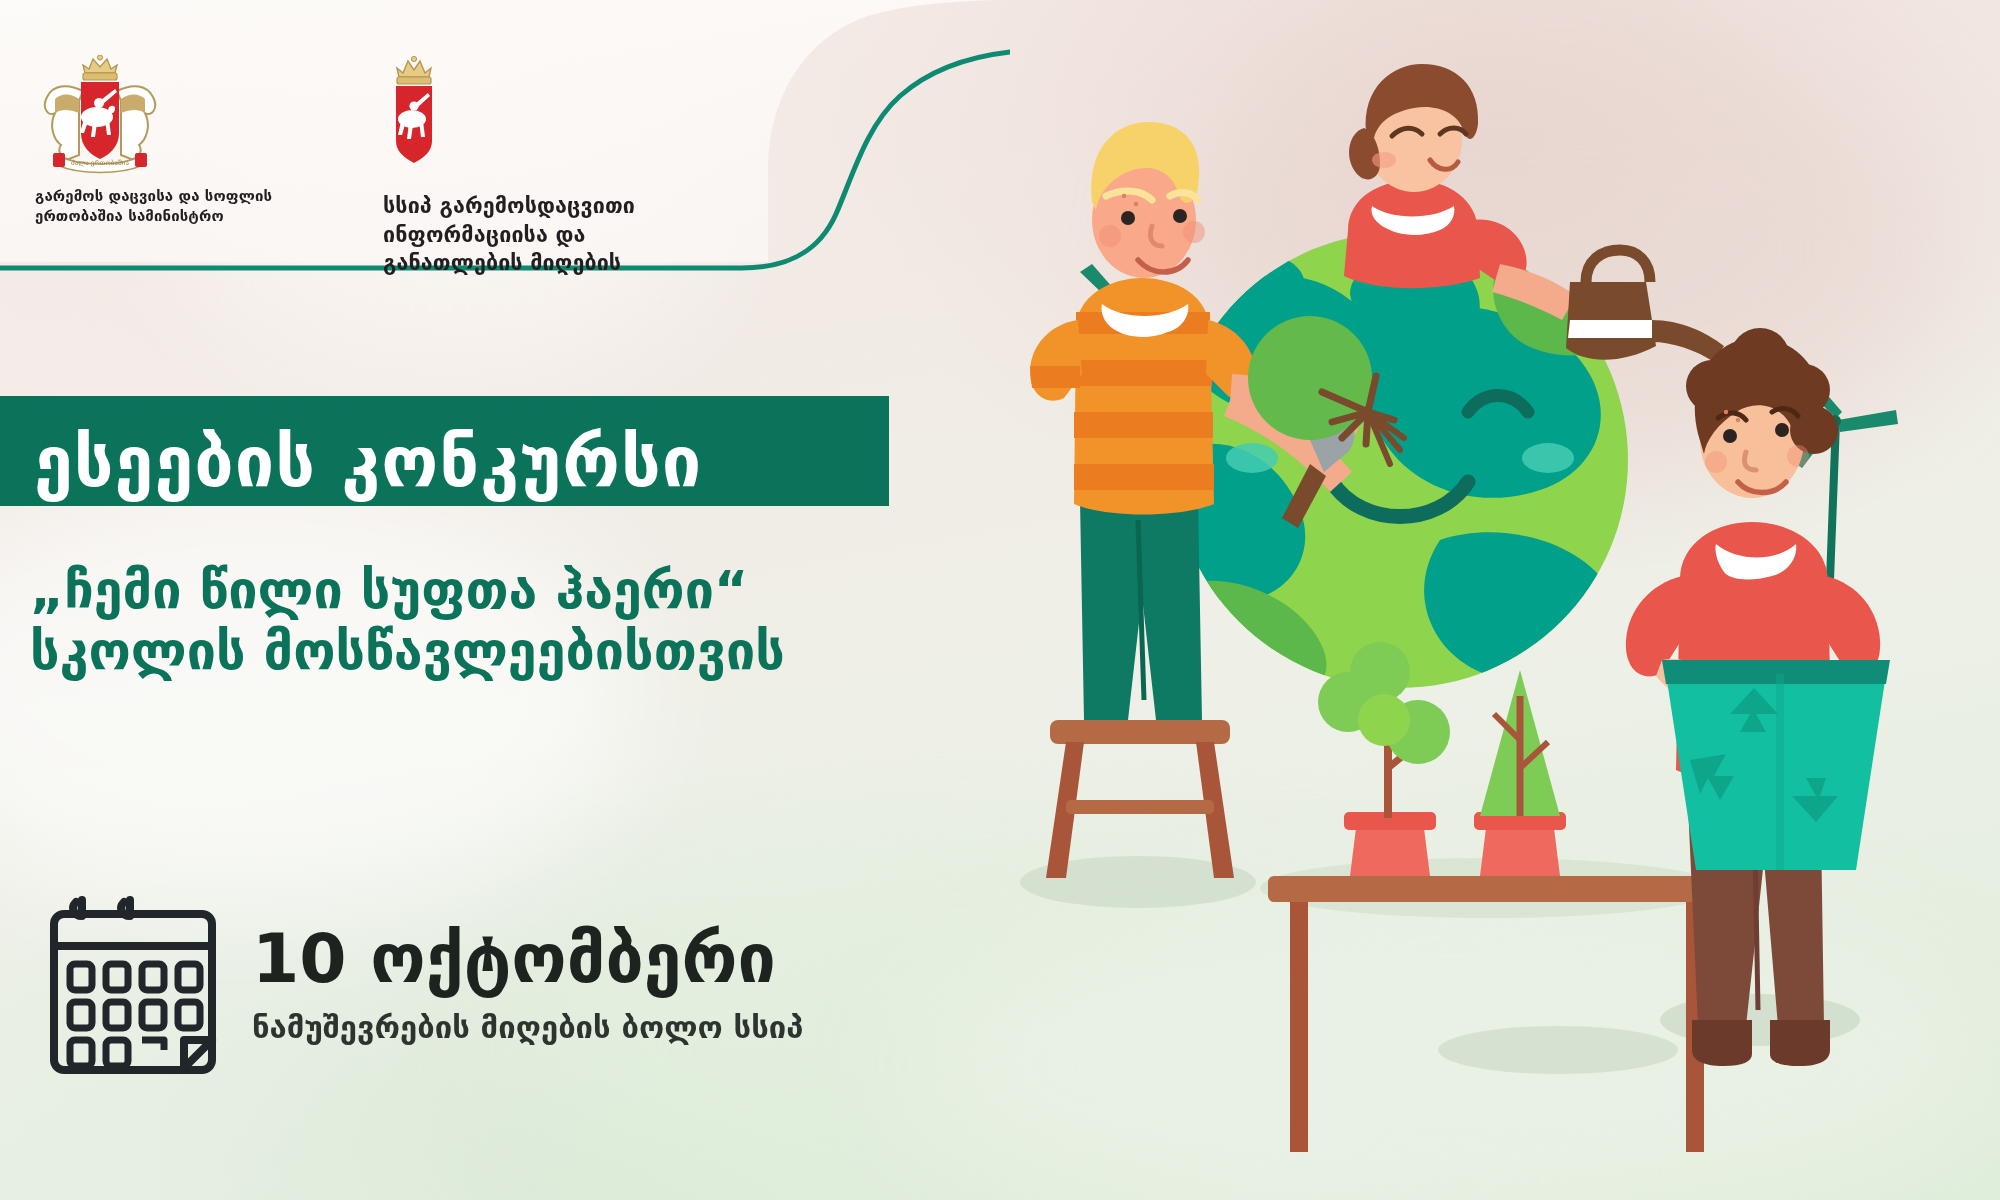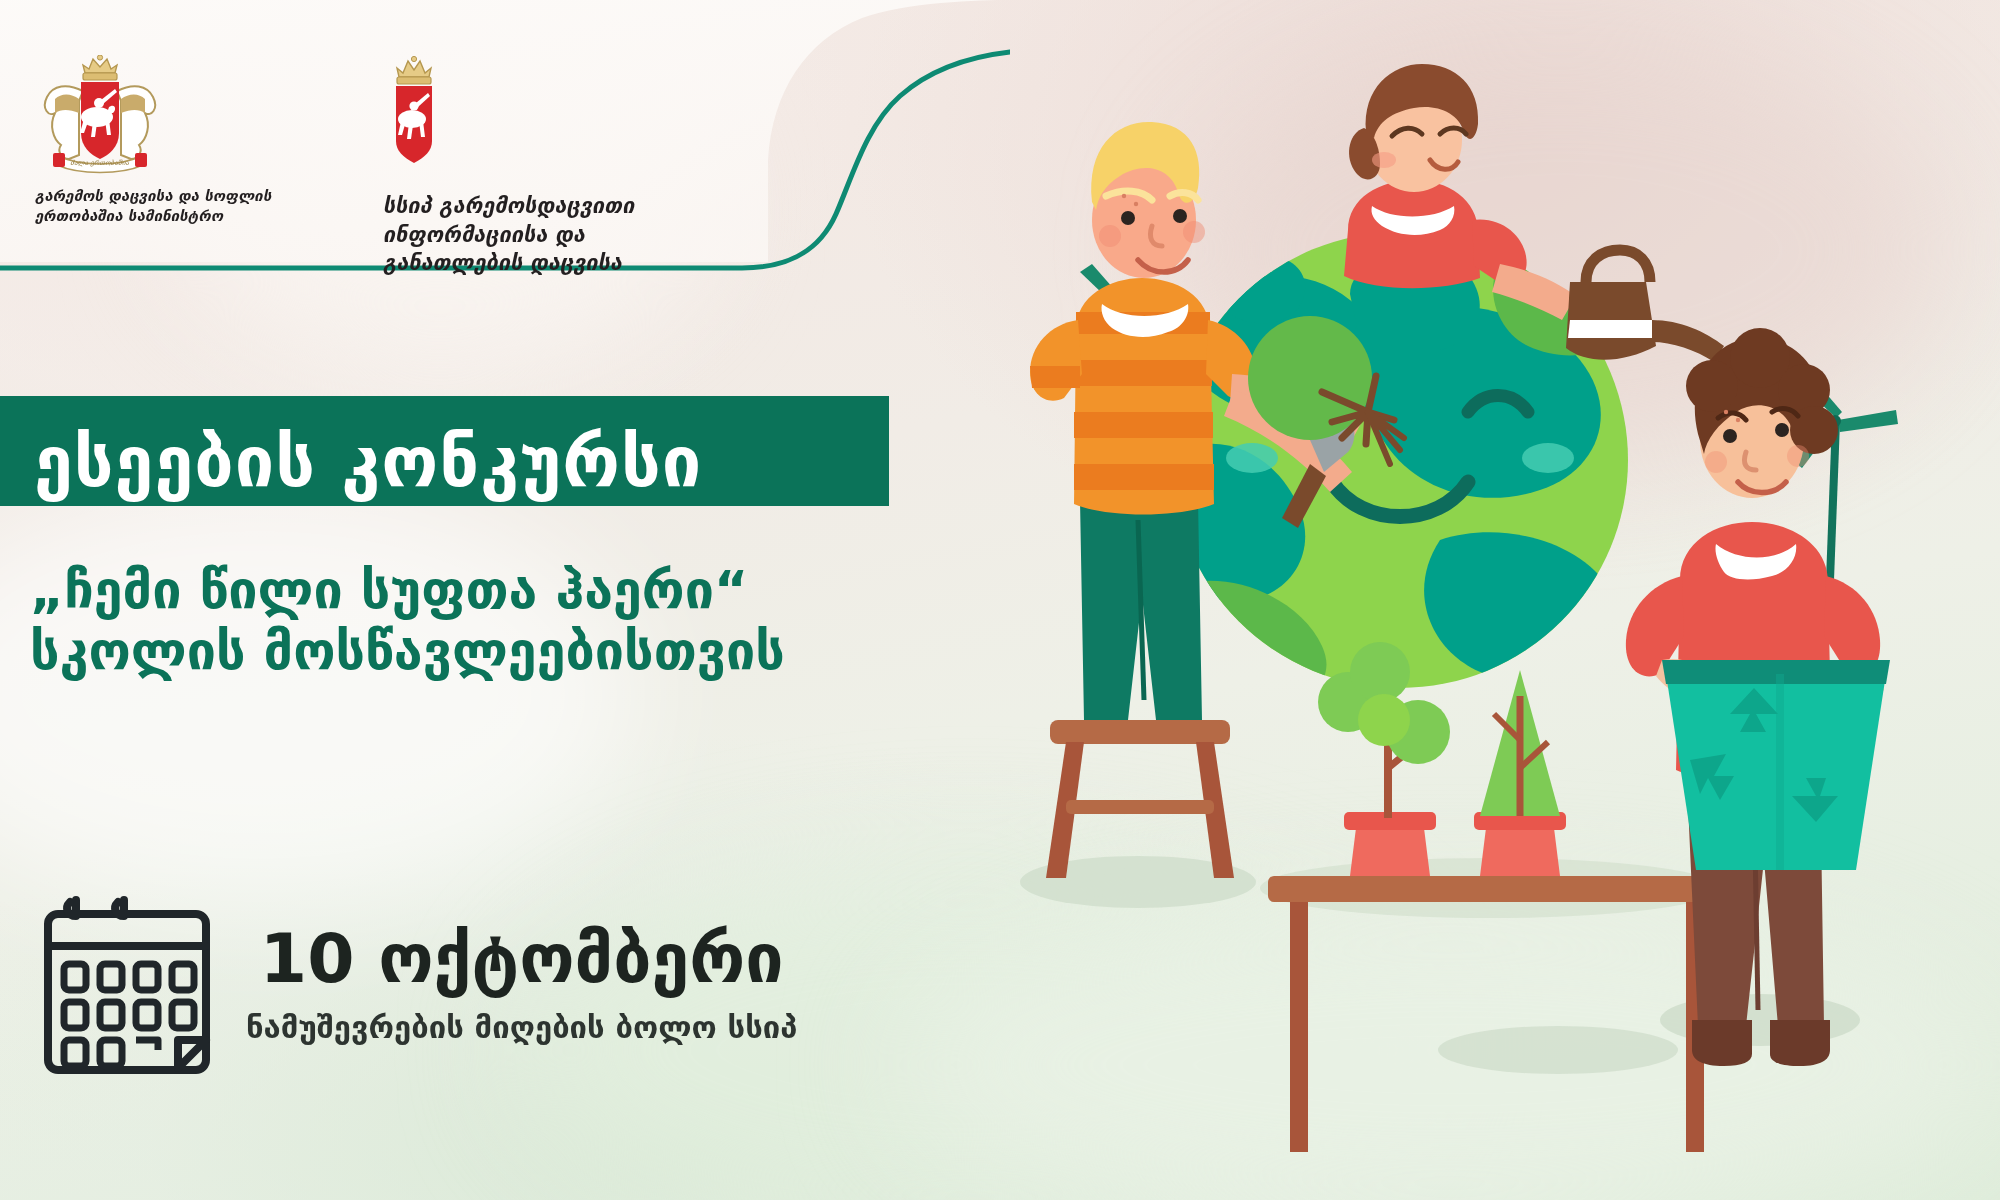--- a/index.html
+++ b/index.html
@@ -21,21 +21,21 @@
   .w1{left:-120px;top:480px;width:760px;height:430px;background:rgba(255,255,255,.62);}
   .w2{left:520px;top:860px;width:900px;height:380px;background:rgba(226,239,222,.7);}
   .w3{left:1180px;top:40px;width:760px;height:420px;background:rgba(232,214,208,.55);}
   .w4{left:900px;top:900px;width:1100px;height:330px;background:rgba(233,242,230,.75);}
   .w5{left:180px;top:60px;width:520px;height:300px;background:rgba(250,246,243,.8);}
 
   
   .headerpanel{position:absolute;left:0;top:0;width:1010px;height:300px;}
   .headerpanel svg{position:absolute;left:0;top:0;}
 
-  .logos{position:absolute;left:0;top:0;width:760px;height:190px;font-style:italic;}
+  .logos{position:absolute;left:0;top:0;width:760px;height:190px;}
   .logo-block{position:absolute;}
   .logo-1{left:35px;top:55px;width:330px;}
   .logo-2{left:383px;top:55px;width:300px;}
   .crest{display:block;}
   .org-name{
     margin-top:10px;color:#231f20;font-weight:bold;
     font-size:21.5px;line-height:1.33;letter-spacing:.1px;
   }
   .org-name.n1{font-size:15px;}
   .org-name.n2{font-size:21.5px;margin-top:15px;}
@@ -49,21 +49,21 @@
     color:#ffffff;font-weight:bold;font-size:70px;letter-spacing:1px;
     padding-left:34px;white-space:nowrap;line-height:1;margin-top:22px;
   }
 
   
   .subtitle{position:absolute;left:30px;top:560px;width:930px;color:#0b7359;font-weight:bold;}
   .subtitle .l1{font-size:52px;line-height:1.18;white-space:nowrap;}
   .subtitle .l2{font-size:52px;line-height:1.18;white-space:nowrap;}
 
   
-  .date-row{position:absolute;left:38px;top:890px;display:flex;align-items:center;text-align:center;}
+  .date-row{position:absolute;left:44px;top:890px;display:flex;align-items:center;}
   .cal-icon{width:178px;height:190px;flex:0 0 auto;}
   .date-text{margin-left:30px;}
   .date-big{color:#1d2420;font-weight:bold;font-size:68px;line-height:1;white-space:nowrap;}
   .date-sub{color:#2d3430;font-weight:bold;font-size:31px;margin-top:16px;white-space:nowrap;}
 
   
   .illus{position:absolute;left:880px;top:20px;width:1120px;height:1180px;}
   .illus svg{position:absolute;left:0;top:0;}
 </style>
 </head>
@@ -148,21 +148,21 @@
           <path d="M19,62 L15,80 L19,80 L23,66 Z"></path>
           <path d="M26,68 L24,84 L28,84 L30,70 Z"></path>
           <path d="M36,66 L38,82 L42,82 L40,66 Z"></path>
           <circle cx="31" cy="51" r="4.6"></circle>
           <path d="M33,48 L45,38 L47,41 L35,52 Z"></path>
         </g>
       </svg>
       <div class="org-name n2">
         <div>სსიპ გარემოსდაცვითი</div>
         <div>ინფორმაციისა და</div>
-        <div>განათლების დაცვისა</div>
+        <div>განათლების მიღების</div>
       </div>
     </div>
   </div>
 
   <div class="title-banner">
     <div class="ttl">ესეების კონკურსი</div>
   </div>
 
   <div class="subtitle">
     <div class="l1">„ჩემი წილი სუფთა ჰაერი“</div>

